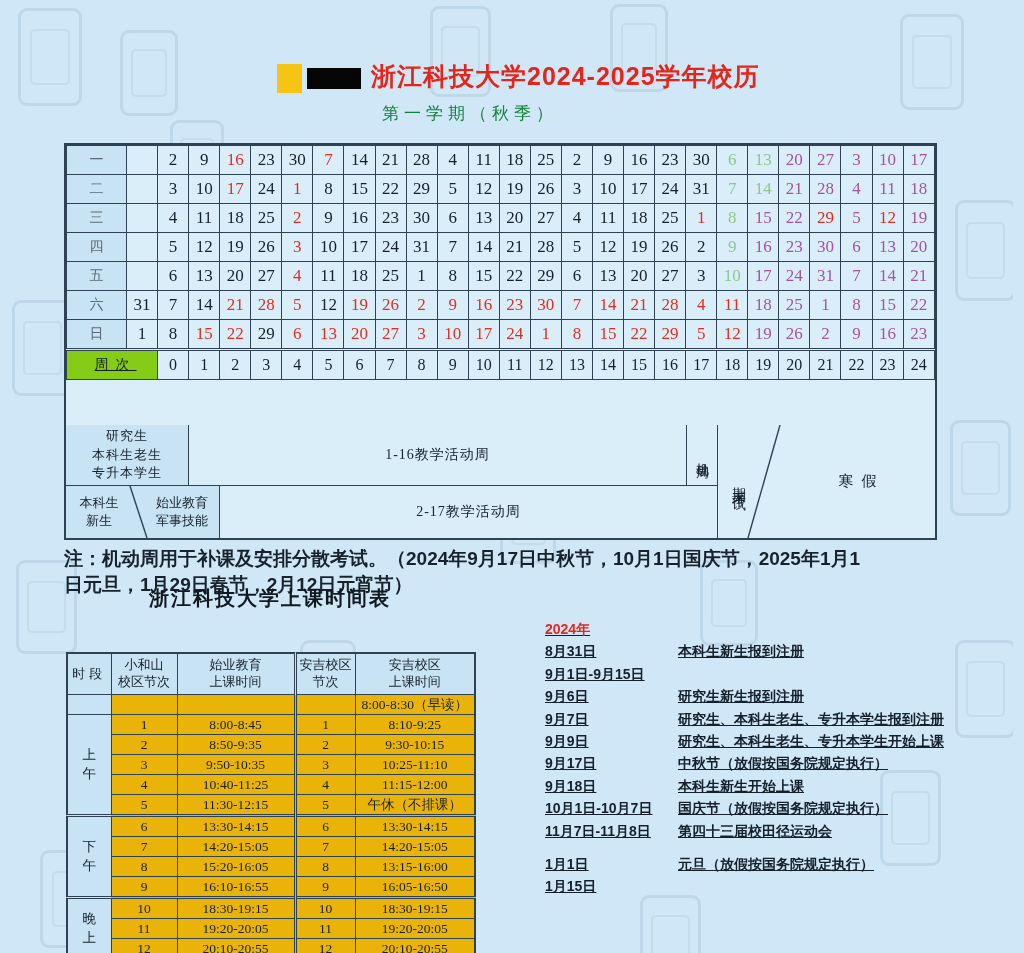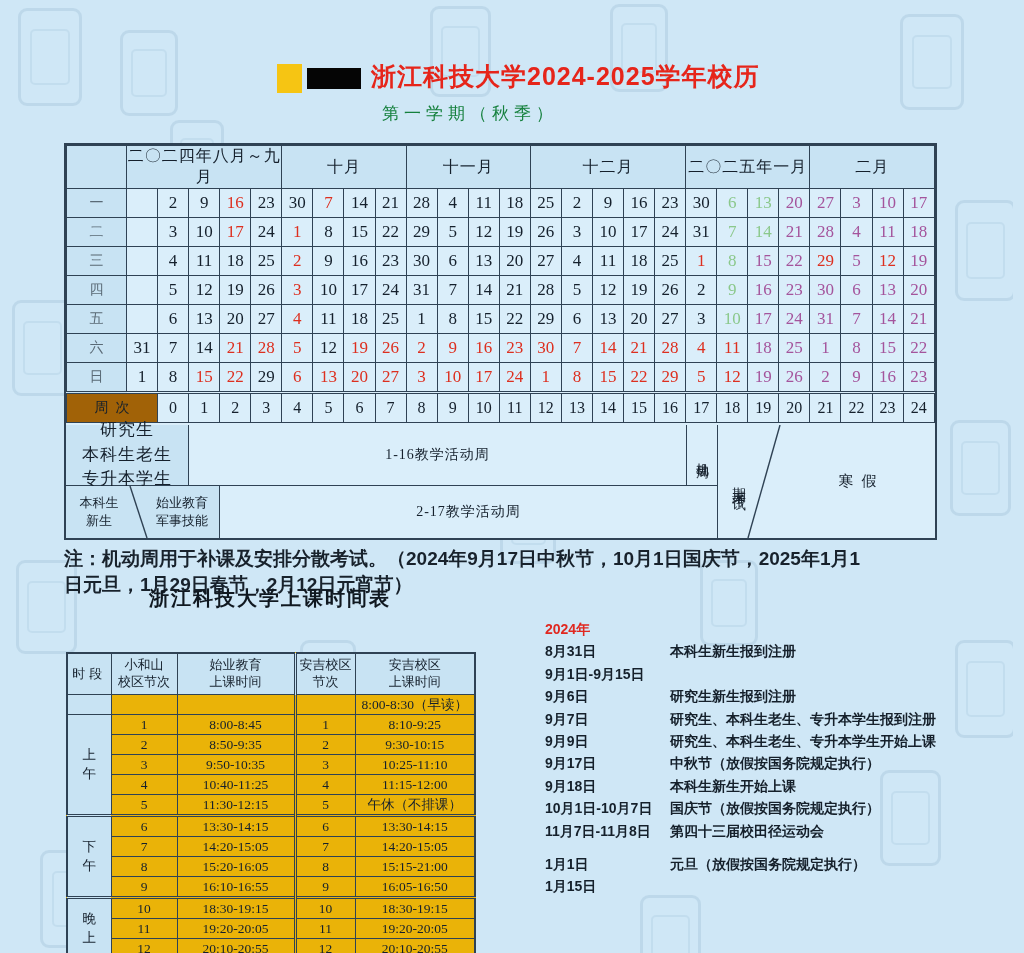--- a/index.html
+++ b/index.html
@@ -20,26 +20,26 @@
        border:2px solid #2f4254;background:#daeefa;box-sizing:border-box;}
   #cal-table{border-collapse:collapse;table-layout:fixed;width:869px;}
   #cal-table th,#cal-table td{border:1px solid #2f4254;padding:0;}
   #cal-table th.month{height:34px;background:#c8e3f3;font-weight:400;font-size:16px;letter-spacing:1px;}
   #cal-table th.corner{background:#c8e3f3;}
   #cal-table th.daylab{background:#c8e3f3;color:#5a6a76;font-weight:400;font-size:14px;}
   #cal-table td.num{height:28px;text-align:center;font-size:17px;background:#daeefa;}
   #cal-table td.k{color:#15202c;} #cal-table td.r{color:#dd2f1f;}
   #cal-table td.g{color:#8bc88b;} #cal-table td.p{color:#a4549c;}
   #cal-table tr.week-row th,#cal-table tr.week-row td{border-top:3px double #2f4254;}
-  #cal-table th.weeklab{background:#a16207;font-weight:400;font-size:14px;letter-spacing:7px;padding-left:7px;}
+  #cal-table th.weeklab{background:#84cc16;font-weight:400;font-size:14px;letter-spacing:7px;padding-left:7px;text-decoration:underline;}
   #cal-table td.wk{height:28px;text-align:center;font-size:16px;background:#daeefa;}
   .annot{position:absolute;left:0;top:280px;width:869px;height:113px;}
   .acell{position:absolute;display:flex;align-items:center;justify-content:center;
        text-align:center;box-sizing:border-box;color:#15202c;white-space:pre-line;}
-  .an-left1{left:0;top:0;width:122px;height:61px;background:#c8e3f3;font-size:17px;
+  .an-left1{left:0;top:0;width:122px;height:61px;background:#c8e3f3;font-size:13px;
        line-height:1.45;letter-spacing:1px;border-bottom:1px solid #2f4254;}
   .an-band1{left:122px;top:0;width:498px;height:61px;font-size:14px;letter-spacing:1px;
        border-left:1px solid #2f4254;border-bottom:1px solid #2f4254;}
   .an-mobile{left:620px;top:0;width:31px;height:61px;font-size:13px;letter-spacing:2px;
        writing-mode:vertical-rl;border-left:1px solid #2f4254;border-bottom:1px solid #2f4254;}
   .an-exam{left:651px;top:0;width:42px;height:113px;font-size:14px;letter-spacing:3px;
        writing-mode:vertical-rl;border-left:1px solid #2f4254;}
   .an-break{left:714px;top:0;width:155px;height:113px;font-size:15px;letter-spacing:8px;padding-left:8px;}
   .an-left2{left:0;top:61px;width:153px;height:52px;background:#c8e3f3;}
   .an-fresh{left:2px;top:61px;width:62px;height:52px;font-size:13px;line-height:1.4;}
@@ -59,23 +59,23 @@
   #tt-table th,#tt-table td{border:1px solid #2f4254;padding:0;text-align:center;}
   #tt-table th{background:#c8e3f3;font-weight:400;font-size:13px;height:40px;
        line-height:1.3;white-space:pre-line;}
   #tt-table th.tslot{letter-spacing:4px;}
   #tt-table td{height:19px;font-size:13.5px;}
   #tt-table td.sec-lab{background:#c8e3f3;font-size:13.5px;line-height:1.35;white-space:pre-line;}
   #tt-table .dl{border-left:3px double #2f4254;}
   #tt-table tr.dsec td{border-top:3px double #2f4254;}
   
   .events{position:absolute;left:545px;top:618px;width:460px;
-       font-family:"Liberation Sans",sans-serif;font-weight:700;font-size:14px;color:#15202b;}
+       font-family:"Liberation Sans",sans-serif;font-weight:700;font-size:14px;color:#15202b;text-decoration:underline;}
   .ev-year{color:#e02820;line-height:22.4px;}
-  .ev-row{display:flex;line-height:22.4px;}
+  .ev-row{display:flex;line-height:22.4px;gap:8px;}
   .ev-row.ev-gap{margin-top:11px;}
   .ev-date{width:125px;flex:none;}
   .ev-desc{flex:1;}
 </style>
 </head>
 <body>
 
 <div id="app">
   <div id="wm-layer">
       <div class="wm" style="left: 18px; top: 8px; width: 58px; height: 92px;"></div>
@@ -128,29 +128,20 @@
           <col>
           <col>
           <col>
           <col>
           <col>
           <col>
           <col>
           <col>
         </colgroup>
         <tbody>
-          <tr>
-            <th class="corner"></th>
-            <th class="month" colspan="5">二〇二四年八月～九月</th>
-            <th class="month" colspan="4">十月</th>
-            <th class="month" colspan="4">十一月</th>
-            <th class="month" colspan="5">十二月</th>
-            <th class="month" colspan="4">二〇二五年一月</th>
-            <th class="month" colspan="4">二月</th>
-          </tr>
           <tr>
             <th class="daylab">一</th>
             <td class="num k"></td>
             <td class="num k">2</td>
             <td class="num k">9</td>
             <td class="num r">16</td>
             <td class="num k">23</td>
             <td class="num k">30</td>
             <td class="num r">7</td>
             <td class="num k">14</td>
@@ -474,21 +465,21 @@
           <tr>
             <td class="xh-no">7</td>
             <td class="xh-time">14:20-15:05</td>
             <td class="aj-no dl">7</td>
             <td class="aj-time">14:20-15:05</td>
           </tr>
           <tr>
             <td class="xh-no">8</td>
             <td class="xh-time">15:20-16:05</td>
             <td class="aj-no dl">8</td>
-            <td class="aj-time">15:15-21:00</td>
+            <td class="aj-time">13:15-16:00</td>
           </tr>
           <tr>
             <td class="xh-no">9</td>
             <td class="xh-time">16:10-16:55</td>
             <td class="aj-no dl">9</td>
             <td class="aj-time">16:05-16:50</td>
           </tr>
           <tr class="dsec">
             <td class="sec-lab" rowspan="3">晚
 上</td>

